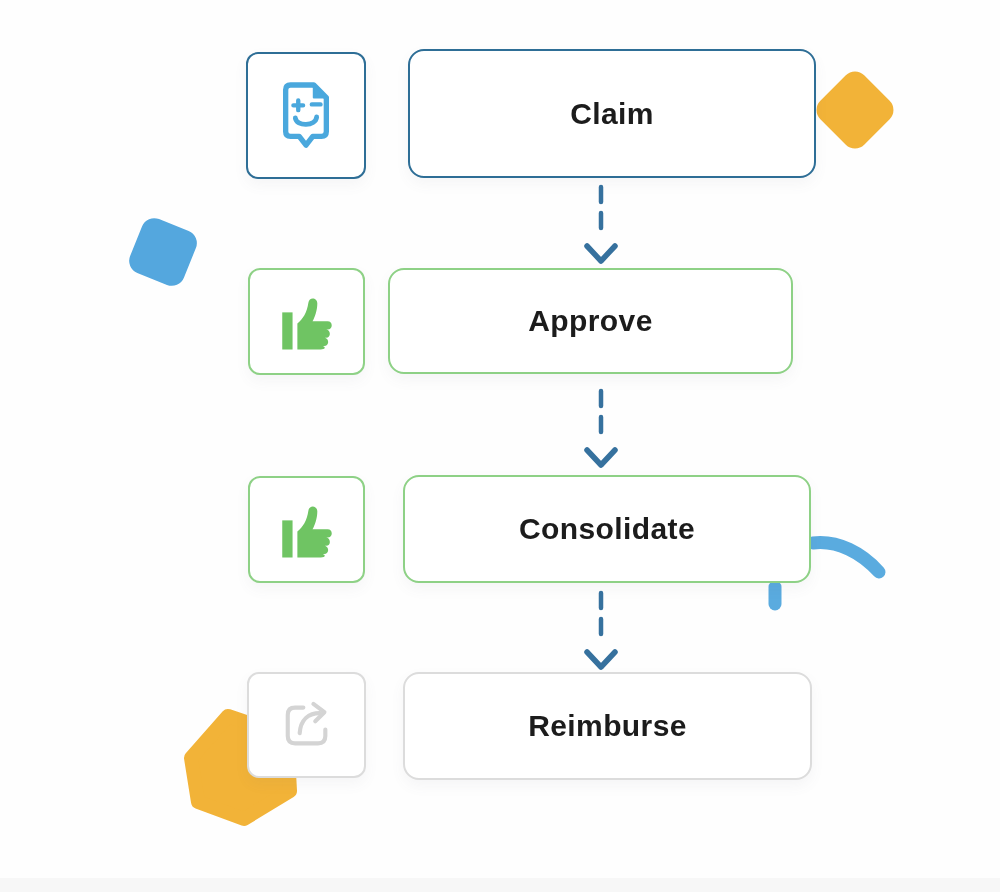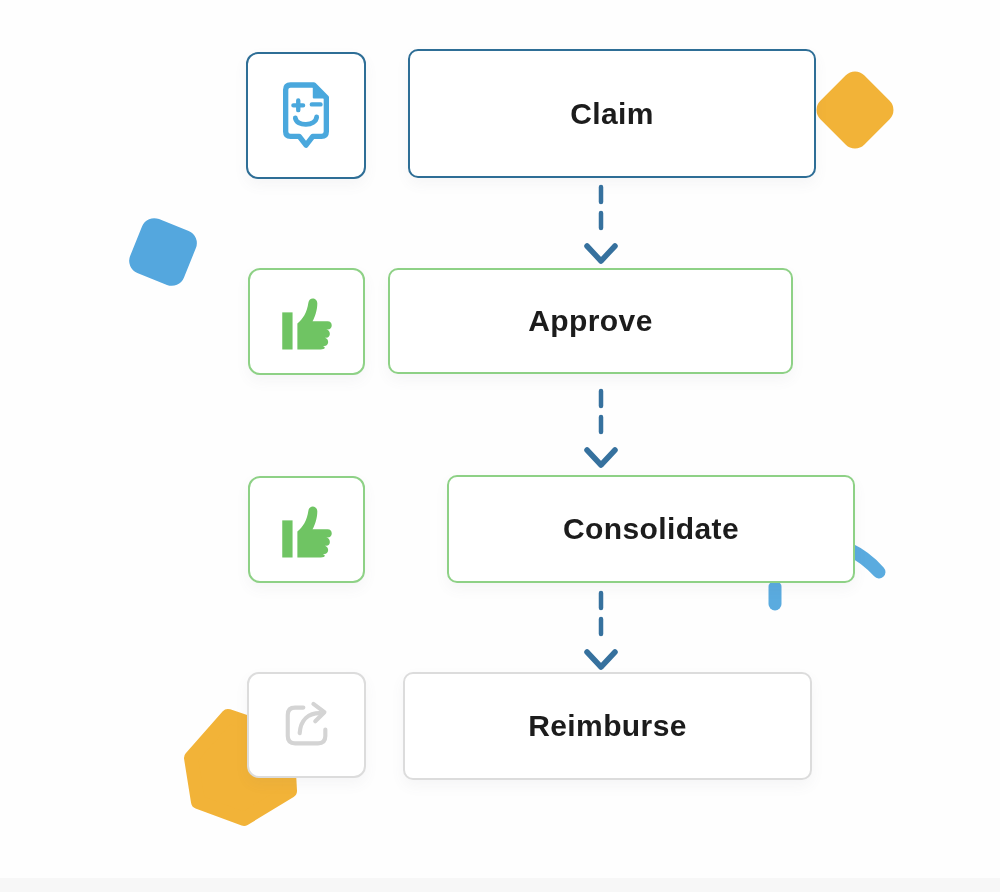--- a/index.html
+++ b/index.html
@@ -6,21 +6,21 @@
   #stage{
     position:relative;width:1000px;height:892px;overflow:hidden;
     background:#fefefe;
     font-family:"Liberation Sans", sans-serif;
   }
   .box{
     position:absolute;background:#ffffff;box-sizing:border-box;
     box-shadow:0 6px 14px rgba(100,110,125,0.06);
   }
   .flow-box{
-    border-radius:10px;display:flex;align-items:center;justify-content:center;
+    border-radius:16px;display:flex;align-items:center;justify-content:center;
     z-index:2;
   }
   .flow-label{
     font-size:30px;font-weight:700;color:#1c1c1c;letter-spacing:.4px;
   }
   .icon-box{
     border-radius:12px;display:flex;align-items:center;justify-content:center;
     z-index:2;
   }
   .blue-accent{border:2.5px solid #2e6e96;}
@@ -83,21 +83,21 @@
     <line x1="21" y1="5" x2="21" y2="52" stroke="#36719e" stroke-width="4.5" stroke-dasharray="15 11" stroke-linecap="round"></line>
     <polyline points="7,64 21,79 35,64" fill="none" stroke="#36719e" stroke-width="5.5" stroke-linecap="round" stroke-linejoin="round"></polyline>
   </svg>
 
   <div class="box icon-box green-accent" style="left:248px;top:476px;width:117px;height:107px;">
     <svg width="66" height="66" viewBox="0 0 96 96">
       <rect x="12" y="34" width="15" height="54" fill="#6fc463"></rect>
       <path d="M34,88 L34,50 C42,44 48,34 50,20 C51,11 63,12 63,21 C63,31 59,42 56,47 L78,47 C86,47 86,59 78,59 L76,59 C83,60 83,71 76,71 L74,71 C81,73 80,83 73,83 L71,83 C76,85 74,88 68,88 Z" fill="#6fc463"></path>
     </svg>
   </div>
-  <div class="box flow-box green-accent" style="left:403px;top:475px;width:408px;height:108px;margin-left:44px;">
+  <div class="box flow-box green-accent" style="left:403px;top:475px;width:408px;height:108px;">
     <span class="flow-label">Consolidate</span>
   </div>
 
   <svg class="connector" style="left:580px;top:588px;" width="42" height="86" viewBox="0 0 42 86">
     <line x1="21" y1="5" x2="21" y2="52" stroke="#36719e" stroke-width="4.5" stroke-dasharray="15 11" stroke-linecap="round"></line>
     <polyline points="7,64 21,79 35,64" fill="none" stroke="#36719e" stroke-width="5.5" stroke-linecap="round" stroke-linejoin="round"></polyline>
   </svg>
 
   <div class="box icon-box gray-accent" style="left:247px;top:672px;width:119px;height:106px;">
     <svg width="66" height="66" viewBox="0 0 72 72">

